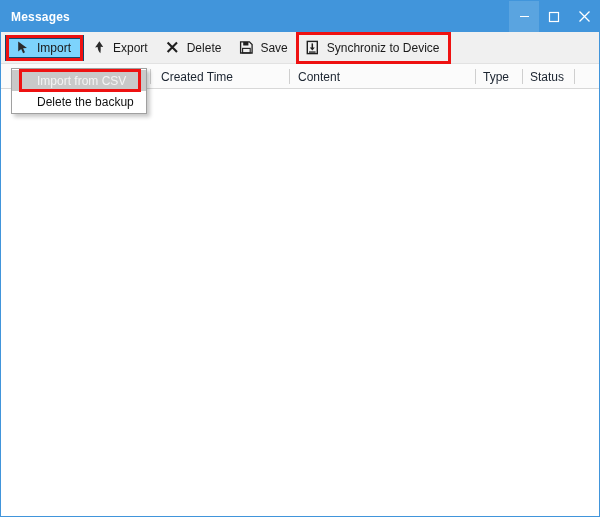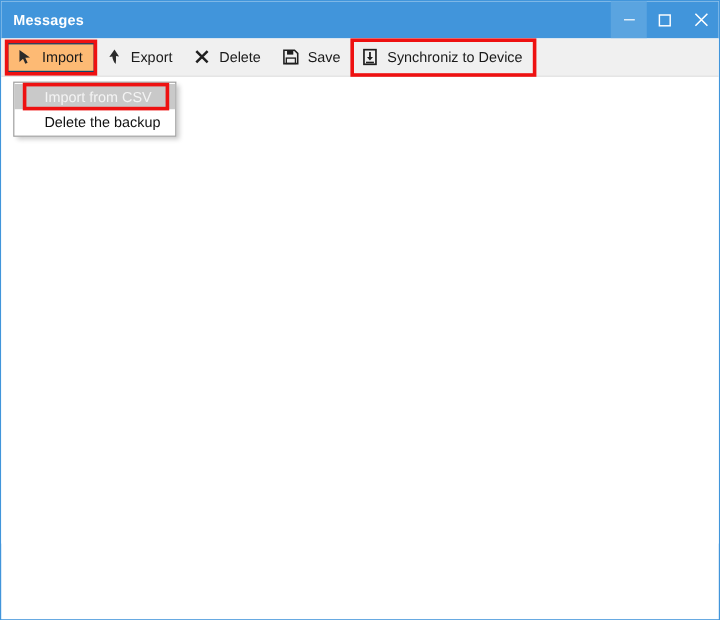--- a/index.html
+++ b/index.html
@@ -88,22 +88,22 @@
   }
   .tb-btn .tb-icon {
     width: 16px;
     height: 16px;
     display: flex;
     align-items: center;
     justify-content: center;
     flex: 0 0 16px;
   }
   .tb-btn.active {
-    background: #fdba74;
-    border: 2px solid #0c4a6e;
+    background: #7dd3fc;
+    border: 4px solid #0c4a6e;
   }
   
   .tb-btn.annot::after {
     content: "";
     position: absolute;
     left: -3px;
     top: -4px;
     right: -3px;
     bottom: -4px;
     border: 3px solid #ee1111;
@@ -265,20 +265,35 @@
           <path d="M7.3 3.4 V8.8" stroke="#1f1f1f" stroke-width="1.5"></path>
           <path d="M4.8 7.4 L7.3 10.4 L9.8 7.4 Z" fill="#1f1f1f"></path>
           <rect x="4.0" y="11.4" width="6.6" height="1.3" fill="#1f1f1f"></rect>
         </svg>
       </span>
       <span class="tb-label">Synchroniz to Device</span>
     </div>
 
   </div>
 
+  <div class="list-header">
+    <div class="col-sep" style="left:149px;"></div>
+    <div class="col-head" style="left:160px;">Created Time</div>
+
+    <div class="col-sep" style="left:288px;"></div>
+    <div class="col-head" style="left:297px;">Content</div>
+
+    <div class="col-sep" style="left:474px;"></div>
+    <div class="col-head" style="left:482px;">Type</div>
+
+    <div class="col-sep" style="left:521px;"></div>
+    <div class="col-head" style="left:529px;">Status</div>
+
+    <div class="col-sep" style="left:573px;"></div>
+  </div>
 
   <div class="content"></div>
 
   <div class="menu">
     <div class="menu-item selected annot">
       <span>Import from CSV</span>
     </div>
     <div class="menu-item">
       <span>Delete the backup</span>
     </div>

